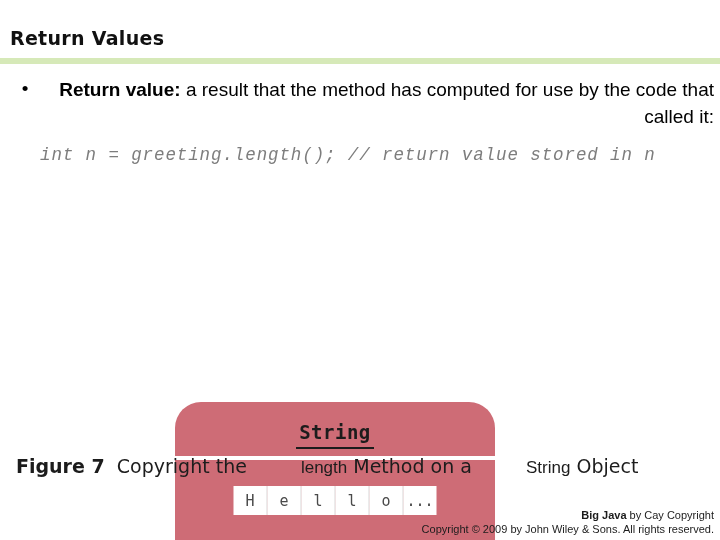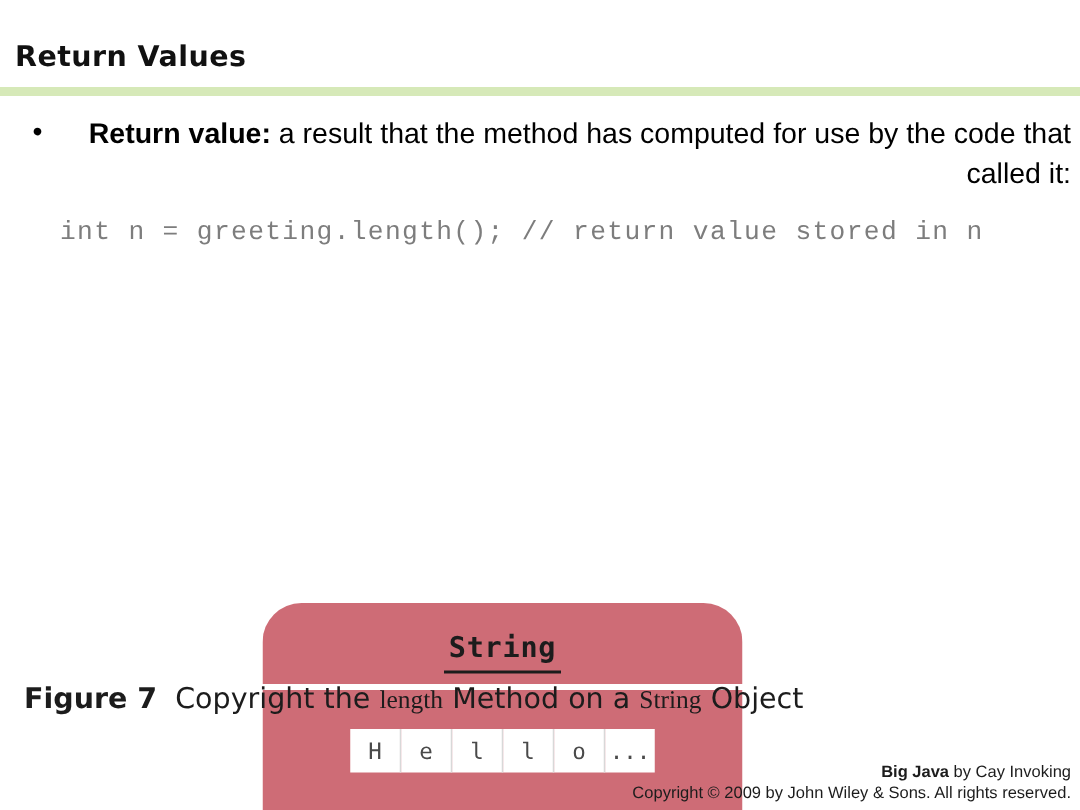--- a/index.html
+++ b/index.html
@@ -68,20 +68,21 @@
   
   #code-line {
     position: absolute;
     left: 40px;
     top: 145px;
     font-family: "Liberation Mono", monospace;
     font-size: 17.5px;
     color: #7d7d7d;
     letter-spacing: 0.9px;
     white-space: pre;
+    font-style: italic;
   }
 
   
   #figure-area {
     position: absolute;
     left: 0;
     top: 195px;
     width: 720px;
     height: 260px;
   }
@@ -153,22 +154,23 @@
   #figure-caption {
     position: absolute;
     left: 16px;
     top: 455px;
     font-family: "DejaVu Sans", sans-serif;
     font-size: 19px;
     color: #1c1c1c;
   }
   #figure-caption .fig-num { font-weight: bold; }
   #figure-caption .mono {
-    font-family: Liberation Serif, serif;
+    font-family: Liberation Sans, sans-serif;
     font-size: 17px;
+    margin-left: 48px;
   }
 
   
   #footer {
     position: absolute;
     right: 6px;
     bottom: 4px;
     text-align: right;
     font-family: "Liberation Sans", sans-serif;
     font-size: 11px;
@@ -211,15 +213,15 @@
         <div class="char-cell">...</div>
       </div>
     </div>
 
   </div>
 </div>
 
 <div id="figure-caption"><span class="fig-num">Figure 7</span>&nbsp;&nbsp;<span>Copyright the </span><span class="mono">length</span><span> Method on a </span><span class="mono">String</span><span> Object</span></div>
 
 <div id="footer">
-  <div><span id="footer-book-title">Big Java</span><span> by Cay Invoking</span></div>
+  <div><span id="footer-book-title">Big Java</span><span> by Cay Copyright</span></div>
   <div>Copyright © 2009 by John Wiley &amp; Sons.  All rights reserved.</div>
 </div>
 
 </body></html>

